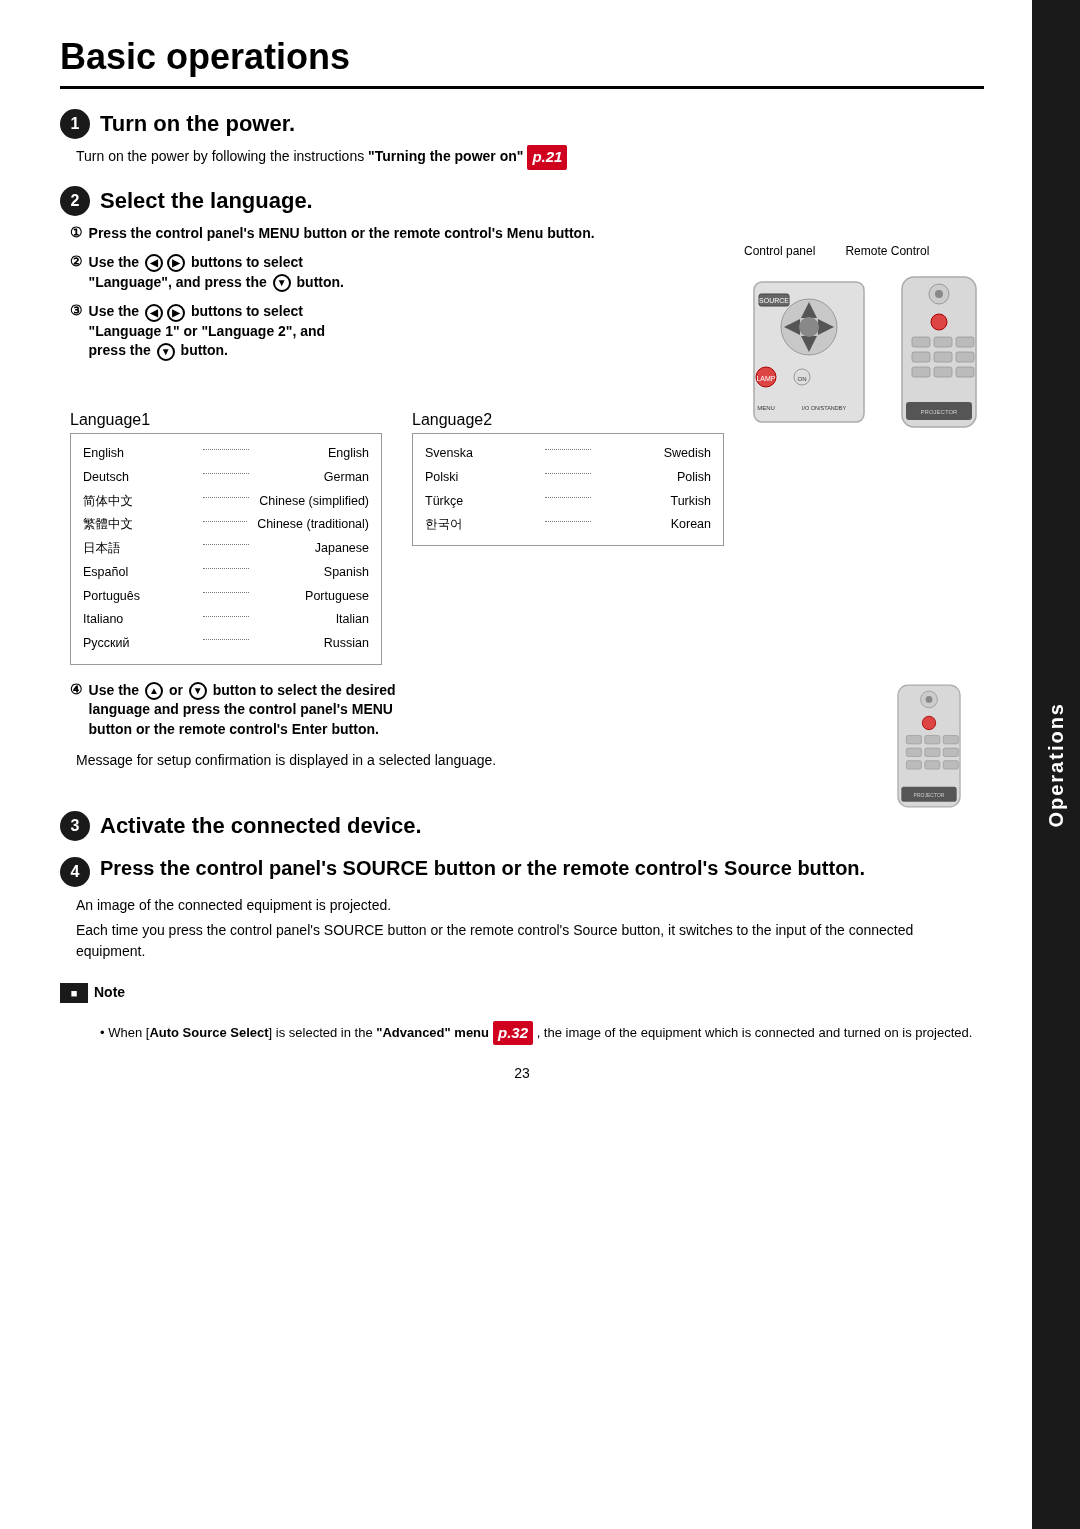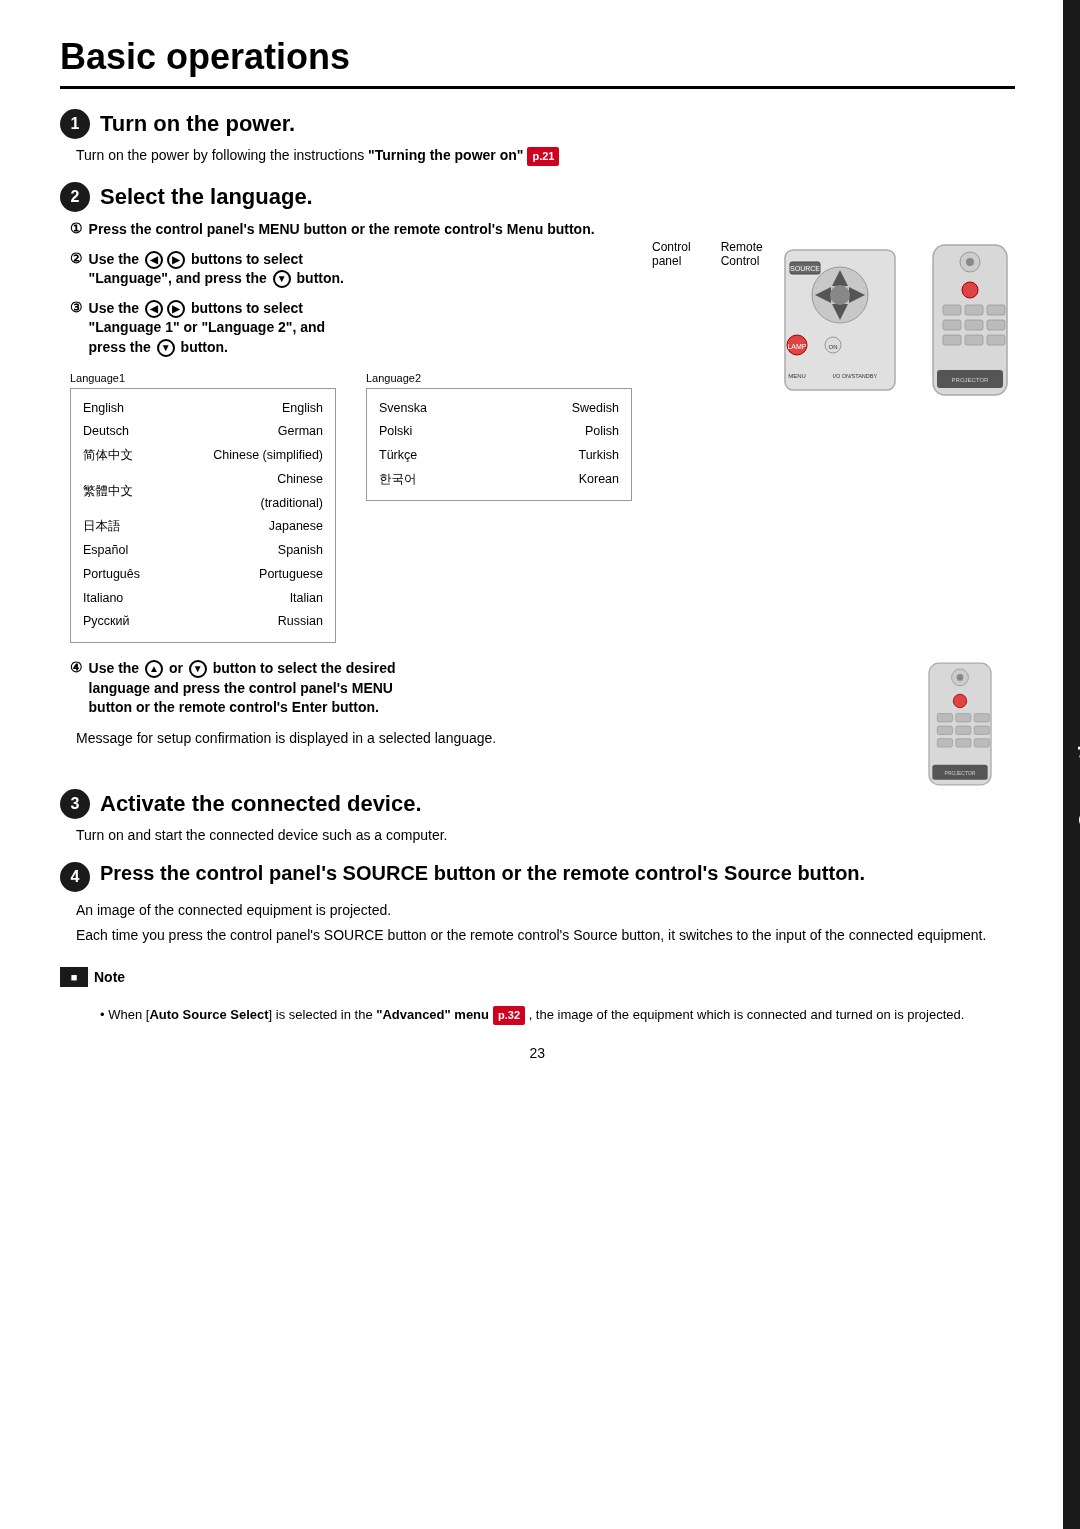--- a/index.html
+++ b/index.html
@@ -96,21 +96,21 @@
       margin-top: 8px;
     }
 
     .select-lang-left {
       flex: 1;
       padding-right: 20px;
     }
 
     .select-lang-right {
       display: flex;
-      flex-direction: row;
+      flex-direction: column;
       align-items: flex-start;
       gap: 12px;
       padding-top: 20px;
     }
 
     
     .sub-step {
       margin-bottom: 10px;
       margin-left: 10px;
     }
@@ -155,22 +155,23 @@
       gap: 30px;
       margin-top: 14px;
       margin-left: 10px;
     }
 
     .lang-table {
       flex: 1;
     }
 
     .lang-table-title {
-      font-size: 11px;
+      font-size: 16px;
       margin-bottom: 4px;
+      margin-top: 36px;
     }
 
     .lang-table-content {
       border: 1px solid #999;
       padding: 8px 12px;
       font-size: 12.5px;
       line-height: 1.9;
     }
 
     .lang-row {
@@ -277,26 +278,27 @@
       margin-top: 20px;
     }
 
     
     .ref-badge {
       display: inline-flex;
       align-items: center;
       justify-content: center;
       background: #d0001f;
       color: #fff;
-      font-size: 11px;
+      font-size: 15px;
       font-weight: bold;
       padding: 1px 5px;
       border-radius: 2px;
       margin-left: 4px;
       vertical-align: middle;
+      font-style: italic;
     }
   </style>
 </head>
 <body>
 
 <div class="page-container">
   <div class="main-content">
 
     <h1 class="page-title">Basic operations</h1>
 
@@ -528,21 +530,20 @@
           <text x="45" y="138" text-anchor="middle" font-size="6" fill="#ccc">PROJECTOR</text>
         </svg>
       </div>
     </div>
 
     <div class="step3-section">
       <div class="step-heading">
         <span class="step-number-circle">3</span>
         <span class="step-heading-text">Activate the connected device.</span>
       </div>
-      <div class="step-subtext">Turn on and start the connected device such as a computer.</div>
     </div>
 
     <div class="step-section">
       <div class="step4-heading step-heading">
         <span class="step-number-circle">4</span>
         <span class="step-heading-text" style="font-size:20px;">Press the control panel's SOURCE button or the remote control's Source button.</span>
       </div>
       <div class="step-subtext">An image of the connected equipment is projected.</div>
       <div class="step-subtext">Each time you press the control panel's SOURCE button or the remote control's Source button, it switches to the input of the connected equipment.</div>
     </div>

